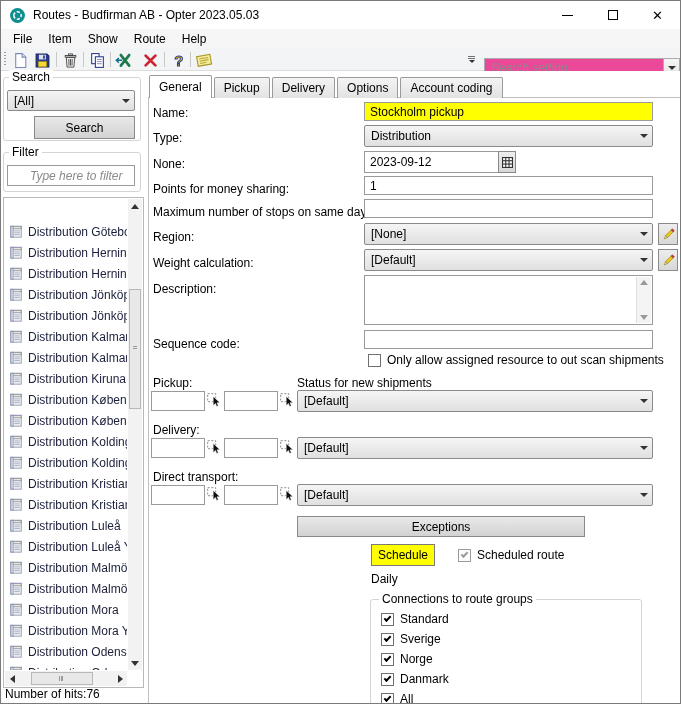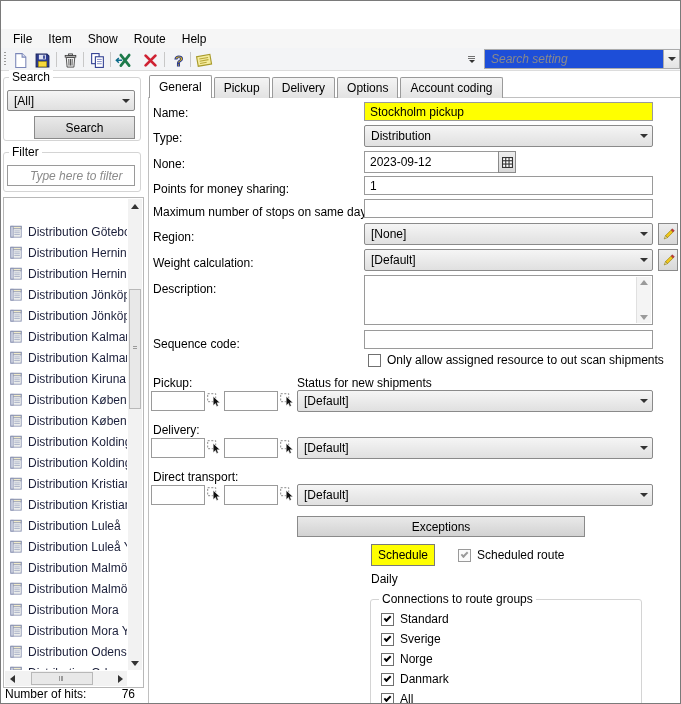--- a/index.html
+++ b/index.html
@@ -19,21 +19,21 @@
   .menubar{position:absolute;left:0;top:28px;right:0;height:19px;background:#f6f6f6;display:flex;align-items:center;padding-left:4px;}
   .menu-item{padding:2px 8px;}
   
   .toolbar{position:absolute;left:0;top:47px;right:0;height:23px;background:#f3f4f6;border-bottom:1px solid #dcdcdc;}
   .tb-grip{position:absolute;left:3px;top:4px;width:3px;height:15px;
     background-image:repeating-linear-gradient(#9a9a9a 0 1px,transparent 1px 3px);width:2px;}
   .tb-btn{position:absolute;top:2px;width:20px;height:20px;display:flex;align-items:center;justify-content:center;}
   .tb-sep{position:absolute;top:4px;width:1px;height:15px;background:#c8c8c8;}
   .tb-overflow{position:absolute;top:8px;display:flex;flex-direction:column;align-items:center;gap:1px;}
   .tb-overflow .bar{width:7px;height:1px;background:#707070;}
-  .searchbox{position:absolute;top:1px;height:20px;background:#1d4ed8;border:1px solid #ababab;display:flex;}
+  .searchbox{position:absolute;top:10px;height:20px;background:#ec4899;border:1px solid #ababab;display:flex;}
   .searchbox input{flex:1;border:none;outline:none;padding:0 6px;font-size:12px;background:transparent;}
   .searchbox input::placeholder{font-style:italic;color:#8a8a8a;}
   .searchbox .drop{width:16px;border-left:1px solid #ababab;background:linear-gradient(#f6f6f6,#e3e3e3);
     display:flex;align-items:center;justify-content:center;}
   .arrow-down{width:0;height:0;border-left:4px solid transparent;border-right:4px solid transparent;border-top:4px solid #333;}
   
   .sidebar{position:absolute;left:0;top:70px;width:145px;bottom:0;background:#fff;}
   .groupbox{position:absolute;border:1px solid #d4d4d4;border-radius:3px;}
   .groupbox-label{position:absolute;background:#fff;padding:0 3px;font-size:12px;z-index:2;}
   .combo{position:absolute;border:1px solid #8a8a8a;border-radius:2px;background:linear-gradient(#f5f5f5,#e0e0e0);
@@ -59,21 +59,21 @@
   .tri-up{width:0;height:0;border-left:4px solid transparent;border-right:4px solid transparent;border-bottom:5px solid #333;}
   .tri-down{width:0;height:0;border-left:4px solid transparent;border-right:4px solid transparent;border-top:5px solid #333;}
   .tri-left{width:0;height:0;border-top:4px solid transparent;border-bottom:4px solid transparent;border-right:5px solid #333;}
   .tri-right{width:0;height:0;border-top:4px solid transparent;border-bottom:4px solid transparent;border-left:5px solid #333;}
   .vthumb{position:absolute;left:1px;right:1px;background:#e8e8e8;border:1px solid #b8b8b8;}
   .grip{position:absolute;left:3px;right:3px;top:50%;margin-top:-3px;height:5px;
     background-image:repeating-linear-gradient(#9a9a9a 0 1px,transparent 1px 2.5px);}
   .hthumb{position:absolute;top:1px;bottom:1px;background:#e8e8e8;border:1px solid #b8b8b8;}
   .hgrip{position:absolute;top:3px;bottom:3px;left:50%;margin-left:-3px;width:5px;
     background-image:repeating-linear-gradient(90deg,#9a9a9a 0 1px,transparent 1px 2.5px);}
-  .hits{position:absolute;left:4px;bottom:2px;width:130px;display:flex;justify-content:space-between;}
+  .hits{position:absolute;left:4px;bottom:2px;width:130px;display:flex;}
   
   .main{position:absolute;left:145px;top:70px;right:0;bottom:0;background:#fff;}
   .tabstrip{position:absolute;left:3px;top:4px;height:23px;display:flex;align-items:flex-end;z-index:3;}
   .tab{height:21px;padding:0 9px;display:flex;align-items:center;background:linear-gradient(#f4f4f4,#e2e2e2);
     border:1px solid #9a9a9a;border-bottom:none;border-radius:2px 2px 0 0;margin-right:2px;white-space:nowrap;}
   .tab.active{height:23px;background:#fff;position:relative;z-index:4;}
   .panel-top{position:absolute;left:2px;top:26px;right:0;height:1px;background:#c0c0c0;}
   .panel-left{position:absolute;left:2px;top:26px;bottom:0;width:1px;background:#c0c0c0;}
   .lbl{position:absolute;white-space:nowrap;}
   .yellow{background:#ffff00 !important;}
@@ -115,20 +115,38 @@
         <rect x="6.6" y="0.8" width="3" height="2.2" fill="#cc3333" stroke="#7a2020" stroke-width="0.5"></rect>
         <rect x="6.6" y="3" width="3" height="8" fill="#f2c71b" stroke="#8a7a00" stroke-width="0.6"></rect>
         <polygon points="6.6,11 9.6,11 8.1,14.6" fill="#efe0b0" stroke="#8a7a00" stroke-width="0.6"></polygon>
       </g>
     </symbol>
   </defs>
 </svg>
 
 <div class="window">
 
+  <div class="titlebar">
+    <svg class="app-icon" viewBox="0 0 16 16">
+      <circle cx="8" cy="8" r="7" fill="#0f8e90"></circle>
+      <path d="M4.5 8 a3.5 3.5 0 0 1 7 0 a3.5 3.5 0 0 1 -7 0" fill="none" stroke="#fff" stroke-width="1.4" stroke-dasharray="3 1.6"></path>
+    </svg>
+    <span class="title-text">Routes - Budfirman AB - Opter 2023.05.03</span>
+    <div class="win-controls">
+      <div class="win-btn">
+          <div class="glyph-min"></div>
+        </div>
+      <div class="win-btn">
+          <div class="glyph-max"></div>
+        </div>
+      <div class="win-btn">
+          <span class="glyph-close">✕</span>
+        </div>
+    </div>
+  </div>
 
   <div class="menubar">
     <span class="menu-item">File</span>
     <span class="menu-item">Item</span>
     <span class="menu-item">Show</span>
     <span class="menu-item">Route</span>
     <span class="menu-item">Help</span>
   </div>
 
   <div class="toolbar">

